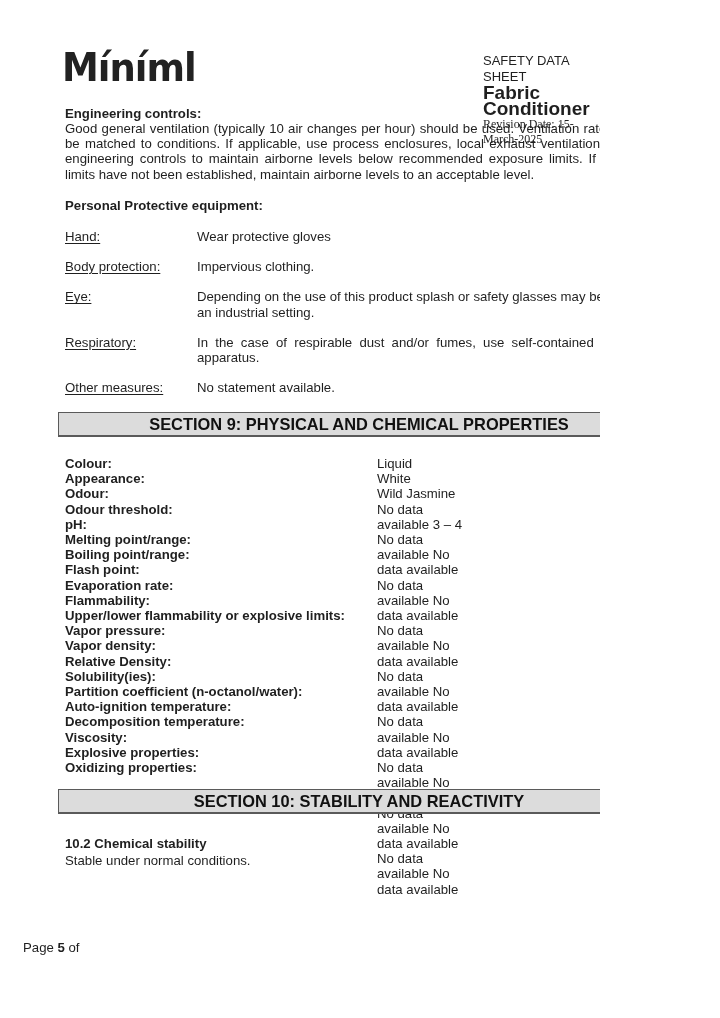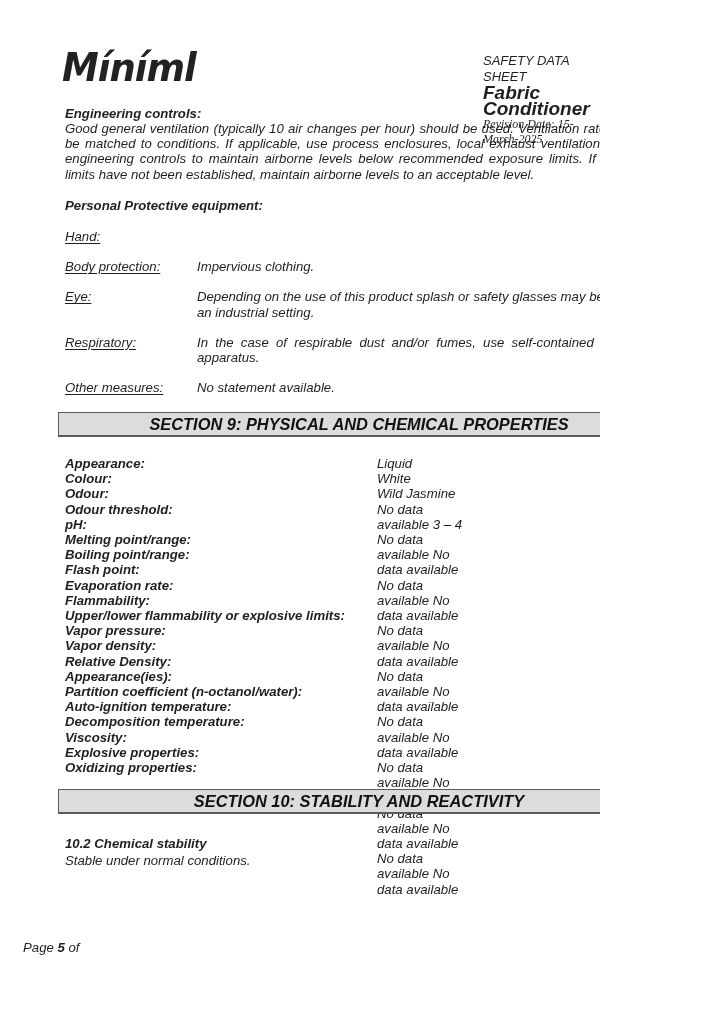--- a/index.html
+++ b/index.html
@@ -6,21 +6,21 @@
     --banner-bg:#dcdcdc;
     --banner-border:#5a5a5a;
     --ink:#1f1f1f;
     --paper:#ffffff;
   }
   *{margin:0;padding:0;box-sizing:border-box;}
   html,body{background:#ffffff;}
   body{font-family:"Liberation Sans",sans-serif;color:var(--ink);}
   .page{
     position:relative;width:600px;height:1018px;background:var(--paper);
-    overflow:hidden;font-size:13.2px;line-height:15.2px;font-style:italic;
+    overflow:hidden;font-size:13.2px;line-height:15.2px;
   }
   
   .logo{
     position:absolute;left:62px;top:44px;
     font-family:"DejaVu Sans",sans-serif;font-weight:bold;
     font-size:37px;line-height:48px;letter-spacing:-1px;color:#222;
     transform:scaleY(1.05);
   }
   .doc-head{position:absolute;left:483px;top:53px;text-align:left;}
   .doc-title{font-size:13px;line-height:16px;}
@@ -76,20 +76,21 @@
 
   <div class="eng-heading">Engineering controls:</div>
   <div class="eng-body">Good general ventilation (typically 10 air changes per hour) should be used. Ventilation rates should be matched to conditions. If applicable, use process enclosures, local exhaust ventilation, or other engineering controls to maintain airborne levels below recommended exposure limits. If exposure limits have not been established, maintain airborne levels to an acceptable level.</div>
 
   <div class="ppe-heading">Personal Protective equipment:</div>
 
   <div class="ppe-rows">
 
       <div class="ppe-row">
         <div class="ppe-label">Hand:</div>
+        <div class="ppe-text">Wear protective gloves</div>
       </div>
 
       <div class="ppe-row">
         <div class="ppe-label">Body protection:</div>
         <div class="ppe-text">Impervious clothing.</div>
       </div>
 
       <div class="ppe-row">
         <div class="ppe-label">Eye:</div>
         <div class="ppe-text">Depending on the use of this product splash or safety glasses may be worn in an industrial setting.</div>
@@ -106,24 +107,24 @@
       </div>
 
   </div>
 
   <div class="banner banner9">
     <span>SECTION 9: PHYSICAL AND CHEMICAL PROPERTIES</span>
   </div>
 
   <div class="props-labels">
 
+      <div class="prop-label">Colour:</div>
+
       <div class="prop-label">Appearance:</div>
 
-      <div class="prop-label">Colour:</div>
-
       <div class="prop-label">Odour:</div>
 
       <div class="prop-label">Odour threshold:</div>
 
       <div class="prop-label">pH:</div>
 
       <div class="prop-label">Melting point/range:</div>
 
       <div class="prop-label">Boiling point/range:</div>
 
@@ -134,21 +135,21 @@
       <div class="prop-label">Flammability:</div>
 
       <div class="prop-label">Upper/lower flammability or explosive limits:</div>
 
       <div class="prop-label">Vapor pressure:</div>
 
       <div class="prop-label">Vapor density:</div>
 
       <div class="prop-label">Relative Density:</div>
 
-      <div class="prop-label">Appearance(ies):</div>
+      <div class="prop-label">Solubility(ies):</div>
 
       <div class="prop-label">Partition coefficient (n-octanol/water):</div>
 
       <div class="prop-label">Auto-ignition temperature:</div>
 
       <div class="prop-label">Decomposition temperature:</div>
 
       <div class="prop-label">Viscosity:</div>
 
       <div class="prop-label">Explosive properties:</div>

